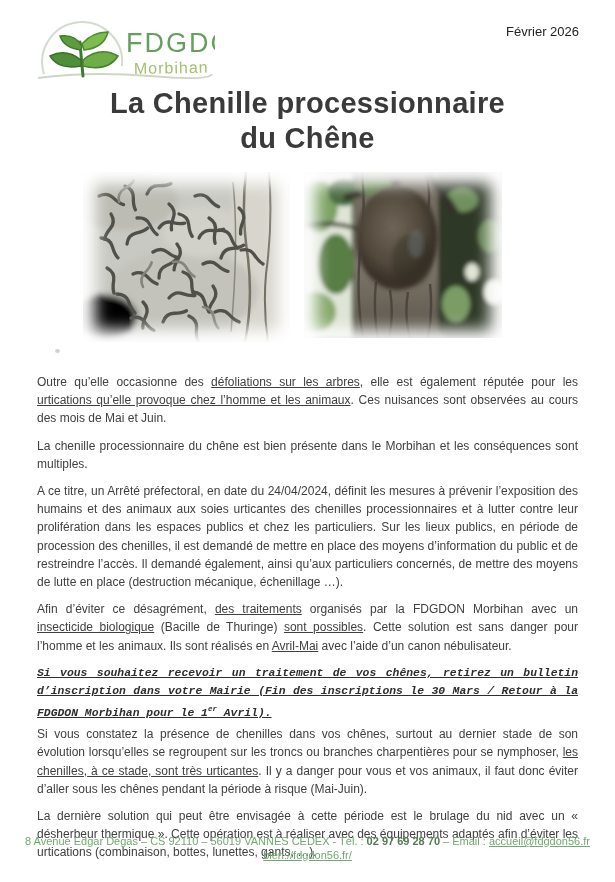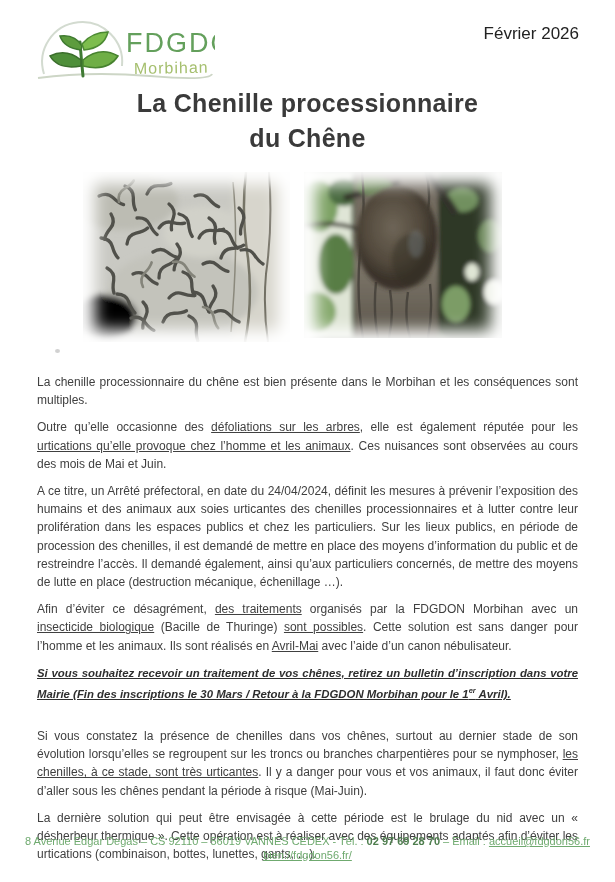--- a/index.html
+++ b/index.html
@@ -1,41 +1,41 @@
 <!DOCTYPE html>
 <html lang="fr"><head>
 <meta charset="utf-8">
 <style>
   html,body{margin:0;padding:0;background:#ffffff;}
   .page{position:relative;width:615px;height:882px;background:#ffffff;overflow:hidden;
         font-family:"Liberation Sans",sans-serif;color:#3f3f3f;}
 
   
   .logo{position:absolute;left:30px;top:8px;width:185px;height:92px;}
-  .date{position:absolute;right:36px;top:24px;font-size:17px;color:#222;}
+  .date{position:absolute;right:36px;top:24px;font-size:13px;color:#222;}
 
   
   .title{position:absolute;top:86px;left:0;width:100%;text-align:center;
-         font-weight:bold;color:#3a3a3a;font-size:25px;line-height:35px;letter-spacing:.3px;}
+         font-weight:bold;color:#3a3a3a;font-size:29px;line-height:35px;letter-spacing:.3px;}
 
   
   .photos{position:absolute;top:172px;left:83px;display:flex;gap:14px;}
   .photo{position:relative;overflow:hidden;}
   .photo svg{display:block;}
   .photo .vig{position:absolute;inset:0;box-shadow:inset 0 0 16px 12px #ffffff;pointer-events:none;}
   .speck{position:absolute;left:55px;top:349px;width:5px;height:4px;border-radius:50%;
          background:#9a9a9a;opacity:.45;}
 
   
   .bodytext{position:absolute;top:373px;left:37px;width:541px;
             font-size:12px;line-height:18.2px;text-align:justify;color:#404040;}
   .para{margin:0 0 9px 0;}
   .u{text-decoration:underline;}
   .bold-note{font-weight:bold;font-style:italic;text-decoration:underline;
-             font-size:11.4px;color:#2e2e2e;margin:2px 0 24px 0;}
+             font-size:11.4px;color:#2e2e2e;margin:2px 0 3px 0;font-family:Liberation Mono, monospace;}
   .bold-note sup{font-size:7.5px;}
 
   
   .footer{position:absolute;left:0;bottom:20px;width:100%;text-align:center;
           font-size:11px;line-height:13.5px;color:#6faa6f;}
   .footer b{color:#4e7e4e;}
   .footer a{color:#6faa6f;text-decoration:underline;cursor:pointer;}
 </style>
 </head>
 <body>
@@ -181,23 +181,23 @@
         <ellipse cx="112" cy="72" rx="8" ry="14" fill="#7e8a92" opacity=".35" filter="url(#b2)"></ellipse>
       </svg>
       <div class="vig"></div>
     </div>
   </div>
 
   <div class="speck"></div>
 
   <div class="bodytext">
 
+    <p class="para"><span>Outre qu’elle occasionne des </span><span class="u">défoliations sur les arbres</span><span>, elle est également réputée pour les </span><span class="u">urtications qu’elle provoque chez l’homme et les animaux</span><span>. Ces nuisances sont observées au cours des mois de Mai et Juin.</span></p>
+
     <p class="para"><span>La chenille processionnaire du chêne est bien présente dans le Morbihan et les conséquences sont multiples.</span></p>
-
-    <p class="para"><span>Outre qu’elle occasionne des </span><span class="u">défoliations sur les arbres</span><span>, elle est également réputée pour les </span><span class="u">urtications qu’elle provoque chez l’homme et les animaux</span><span>. Ces nuisances sont observées au cours des mois de Mai et Juin.</span></p>
 
     <p class="para"><span>A ce titre, un Arrêté préfectoral, en date du 24/04/2024, définit les mesures à prévenir l’exposition des humains et des animaux aux soies urticantes des chenilles processionnaires et à lutter contre leur prolifération dans les espaces publics et chez les particuliers. Sur les lieux publics, en période de procession des chenilles, il est demandé de mettre en place des moyens d’information du public et de restreindre l’accès. Il demandé également, ainsi qu’aux particuliers concernés, de mettre des moyens de lutte en place (destruction mécanique, échenillage …).</span></p>
 
     <p class="para"><span>Afin d’éviter ce désagrément, </span><span class="u">des traitements</span><span> organisés par la FDGDON Morbihan avec un </span><span class="u">insecticide biologique</span><span> (Bacille de Thuringe) </span><span class="u">sont possibles</span><span>. Cette solution est sans danger pour l’homme et les animaux.  Ils sont réalisés en </span><span class="u">Avril-Mai</span><span> avec l’aide d’un canon nébulisateur.</span></p>
 
     <p class="para bold-note"><span>Si vous souhaitez recevoir un traitement de vos chênes, retirez un bulletin d’inscription dans votre Mairie (Fin des inscriptions le 30 Mars / Retour à la FDGDON Morbihan pour le 1</span><sup>er</sup><span> Avril).</span></p>
 
     <p class="para"><span>Si vous constatez la présence de chenilles dans vos chênes, surtout au dernier stade de son évolution lorsqu’elles se regroupent sur les troncs ou branches charpentières pour se nymphoser, </span><span class="u">les chenilles, à ce stade, sont très urticantes</span><span>. Il y a danger pour vous et vos animaux, il faut donc éviter d’aller sous les chênes pendant la période à risque (Mai-Juin).</span></p>
 
     <p class="para"><span>La dernière solution qui peut être envisagée à cette période est le brulage du nid avec un « désherbeur thermique ». Cette opération est à réaliser avec des équipements adaptés afin d’éviter les urtications (combinaison, bottes, lunettes, gants, …).</span></p>

